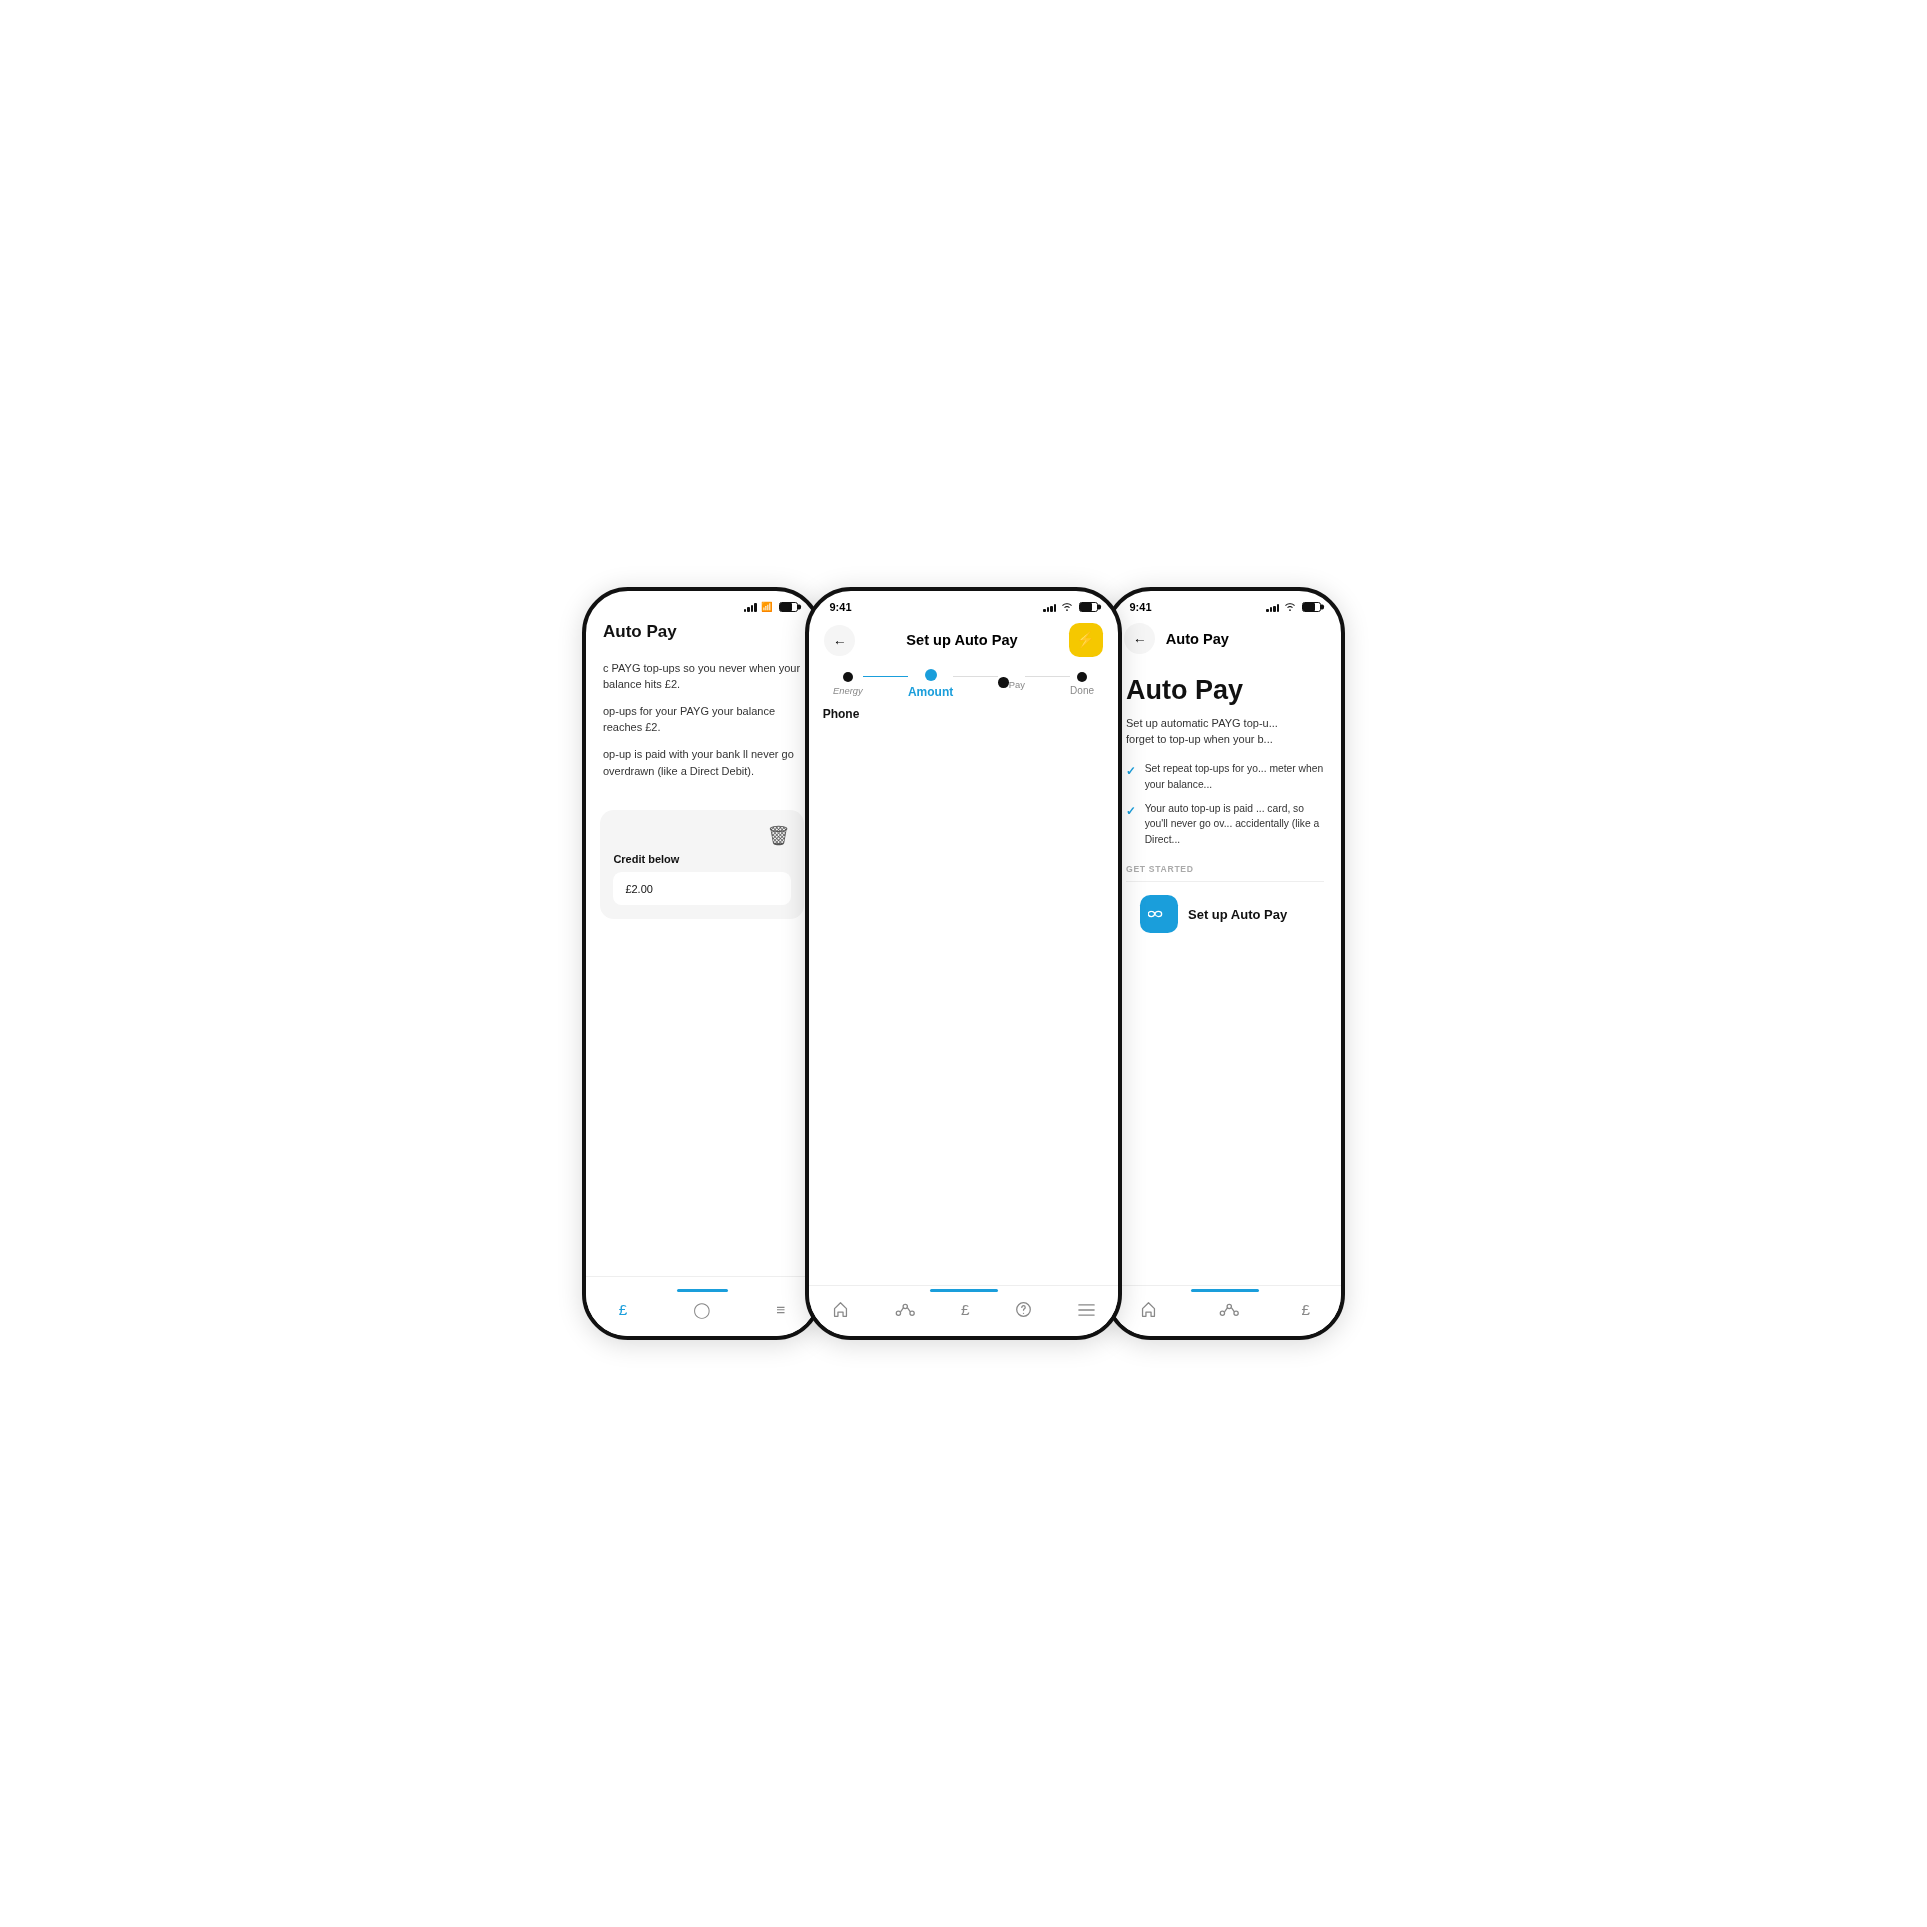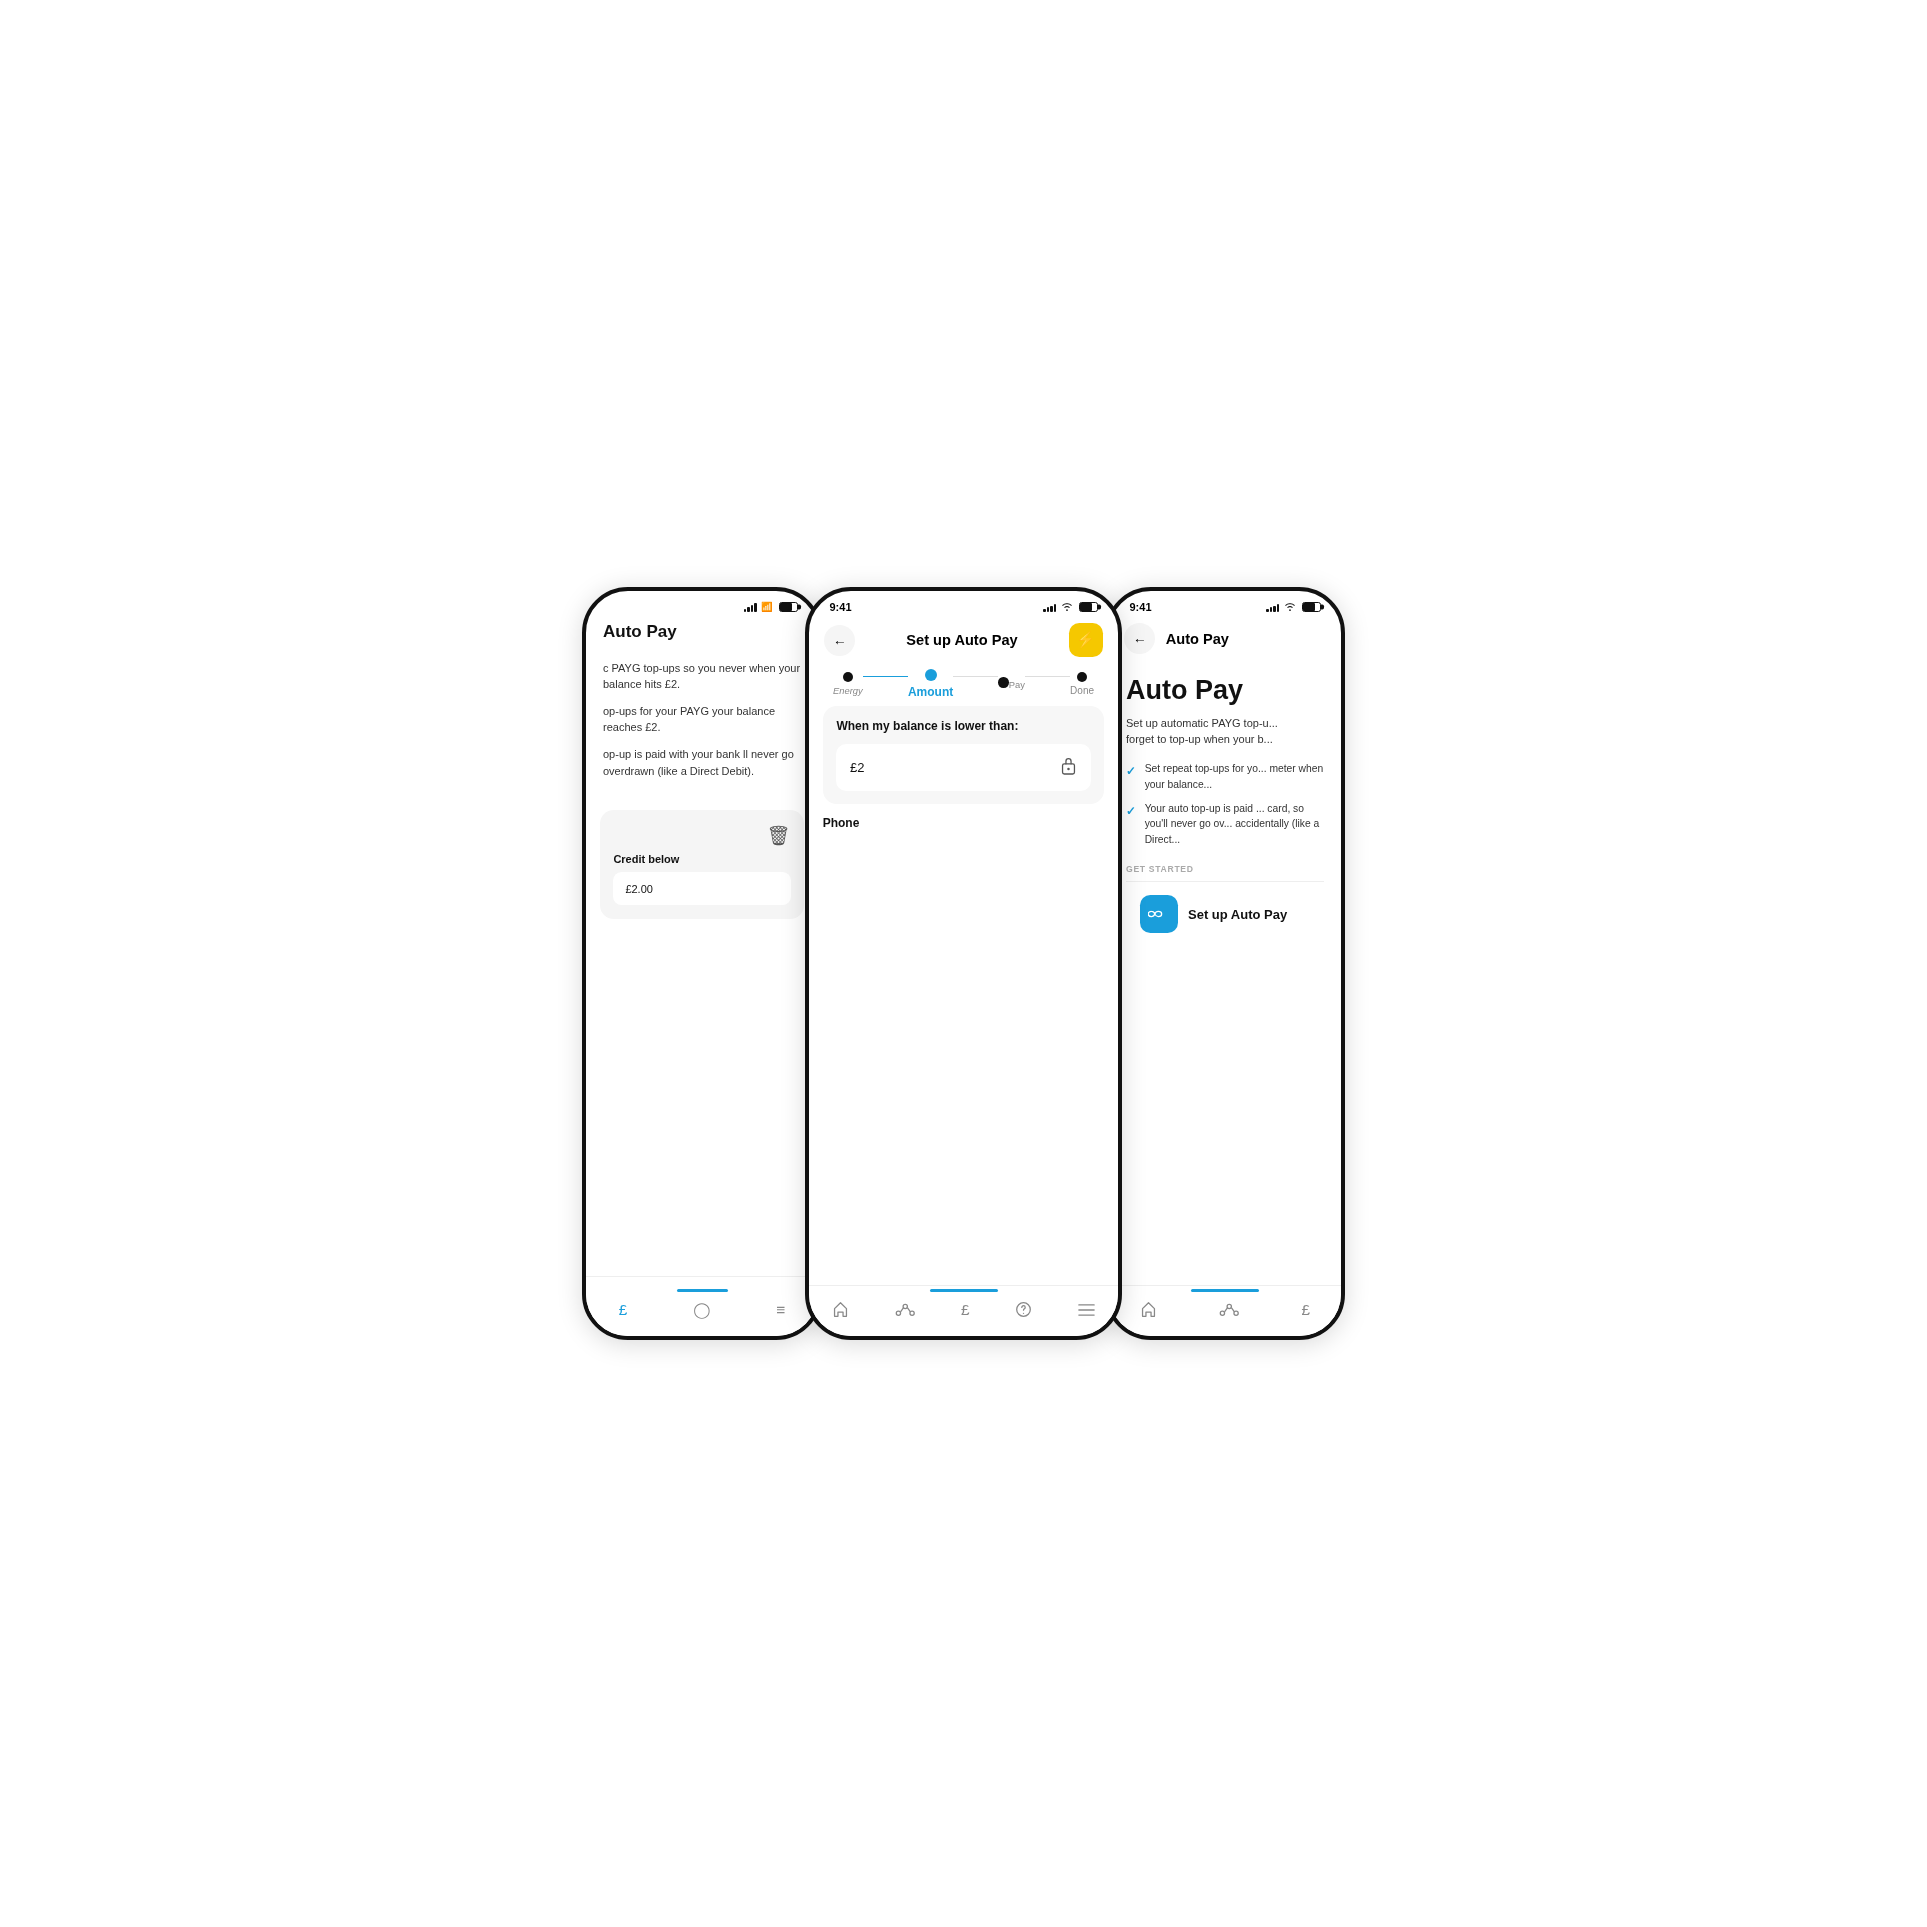--- a/index.html
+++ b/index.html
@@ -497,33 +497,20 @@
 
       <div style="display:flex;flex-direction:column;align-items:center;">
         <div style="width:10.3px;height:10.3px;border-radius:50%;background:#111;margin-bottom:3.4px;"></div>
         <div style="font-size:10px;color:#888;font-weight:500;">Done</div>
       </div>
     </div>
 
     <div style="overflow-y:auto; max-height:556px; padding-bottom:60px;">
 
 
-      <div class="card-section">
-        <div class="card-title">When my balance is lower than:</div>
-        <div class="balance-field">
-          <span class="balance-value">£2</span>
-          <span class="lock-icon">
-            <svg width="17" height="19" viewBox="0 0 20 22" fill="none">
-              <rect x="3" y="9" width="14" height="12" rx="2" stroke="#555" stroke-width="1.5" fill="none"></rect>
-              <path d="M7 9V6a3 3 0 016 0v3" stroke="#555" stroke-width="1.5" stroke-linecap="round" fill="none"></path>
-              <circle cx="10" cy="15" r="1.5" fill="#555"></circle>
-            </svg>
-          </span>
-        </div>
-      </div>
 
 
 
       <div class="form-section">
         <div class="form-label">Phone</div>
       </div>
     </div>
 
     <div style="position:absolute;bottom:0;left:0;right:0;background:#fff;border-top:0.9px solid #eee;padding:3.4px 0 13.7px;">
       <div style="width:68px;height:3.4px;background:#1a9edb;border-radius:1.7px;margin:0 auto 5.1px;"></div>

